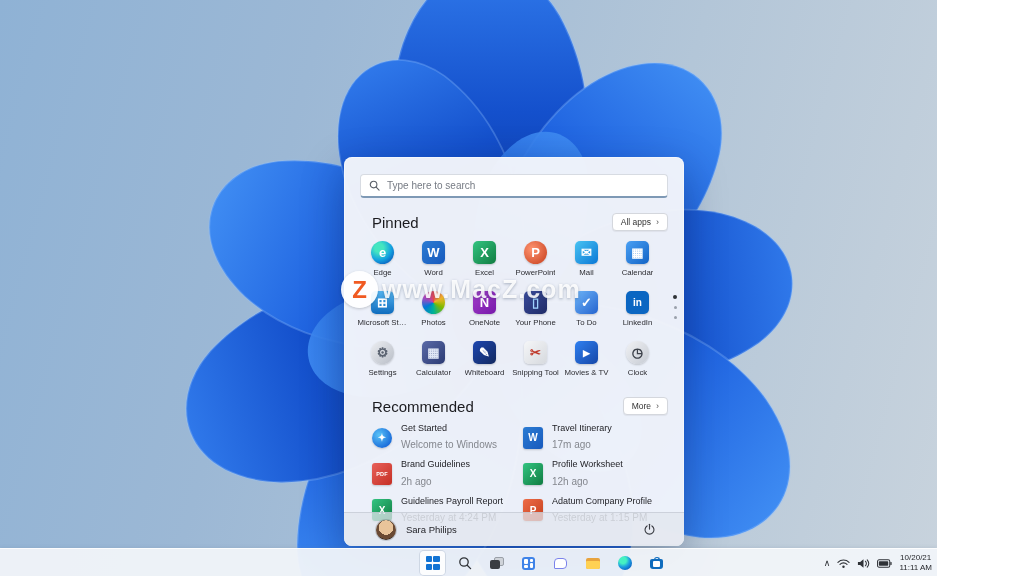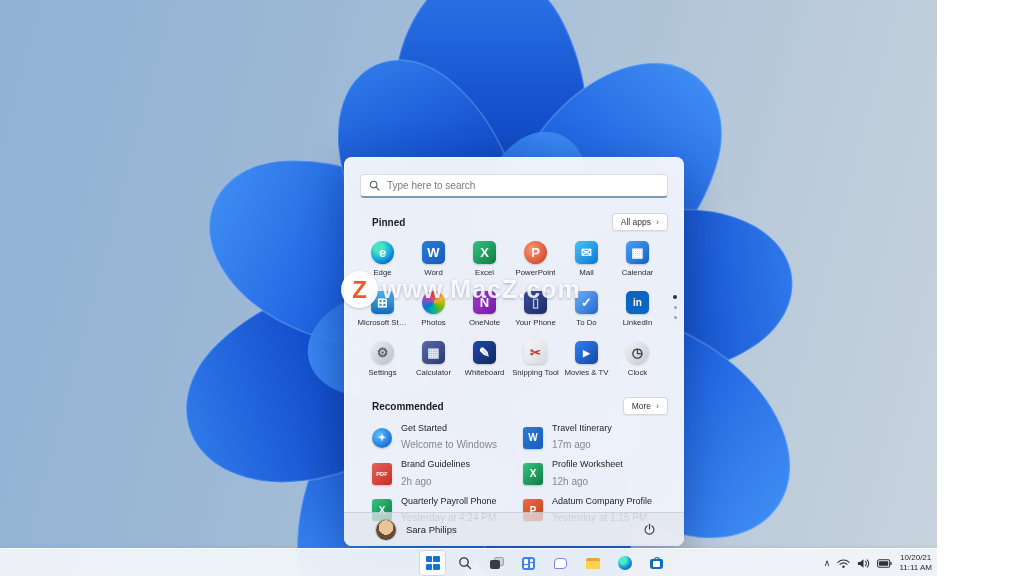--- a/index.html
+++ b/index.html
@@ -19,21 +19,21 @@
     border-bottom:2px solid #7e99b5; border-radius:4px; display:flex; align-items:center;
     padding:0 8px; gap:7px; }
   .search-box .mag { flex:0 0 auto; display:flex; }
   .search-box input { border:none; outline:none; background:transparent; font-size:10px;
     color:#444; width:100%; font-family:"Liberation Sans",sans-serif; }
   .search-box input::placeholder { color:#767b84; }
 
   .section-head { display:flex; align-items:center; justify-content:space-between;
     padding:0 16px 0 28px; }
   .section-head.pinned { margin-top:15px; }
-  .section-title { font-size:10px; font-weight:bold; color:#1b1b1f; }
+  .section-title { font-size:15px; font-weight:normal; color:#1b1b1f; }
   .pill-btn { background:#fff; border:1px solid #d4d7dd; border-radius:4px; font-size:8.5px;
     color:#333; padding:3px 8px; display:flex; align-items:center; gap:5px; cursor:pointer;
     box-shadow:0 1px 1px rgba(0,0,0,0.06);margin-left:11px; }
   .pill-btn .chev { font-size:9px; color:#555; }
 
   .app-grid { display:grid; grid-template-columns:repeat(6,51px); padding:6px 13px 0;
     row-gap:3px; }
   .app-tile { height:47px; display:flex; flex-direction:column; align-items:center;
     justify-content:flex-start; padding-top:4px; border-radius:4px; cursor:pointer; }
   .app-ico { width:23px; height:23px; border-radius:5px; display:flex; align-items:center;
@@ -289,21 +289,21 @@
       <div class="rec-item">
         <span class="rec-ico small-text" style="background: linear-gradient(135deg, rgb(232, 96, 90), rgb(197, 47, 36)); color: rgb(255, 255, 255);">PDF</span>
         <span><span class="rec-title" style="display:block">Brand Guidelines</span><span class="rec-sub">2h ago</span></span>
       </div>
       <div class="rec-item">
         <span class="rec-ico" style="background: linear-gradient(135deg, rgb(51, 196, 129), rgb(16, 124, 65)); color: rgb(255, 255, 255);">X</span>
         <span><span class="rec-title" style="display:block">Profile Worksheet</span><span class="rec-sub">12h ago</span></span>
       </div>
       <div class="rec-item">
         <span class="rec-ico" style="background: linear-gradient(135deg, rgb(51, 196, 129), rgb(16, 124, 65)); color: rgb(255, 255, 255);">X</span>
-        <span><span class="rec-title" style="display:block">Quarterly Payroll Phone</span><span class="rec-sub">Yesterday at 4:24 PM</span></span>
+        <span><span class="rec-title" style="display:block">Guidelines Payroll Report</span><span class="rec-sub">Yesterday at 4:24 PM</span></span>
       </div>
       <div class="rec-item">
         <span class="rec-ico" style="background: linear-gradient(135deg, rgb(237, 108, 71), rgb(196, 62, 28)); color: rgb(255, 255, 255);">P</span>
         <span><span class="rec-title" style="display:block">Adatum Company Profile</span><span class="rec-sub">Yesterday at 1:15 PM</span></span>
       </div>
     </div>
 
     <div class="user-bar">
       <span class="avatar"></span>
       <span class="user-name">Sara Philips</span>

